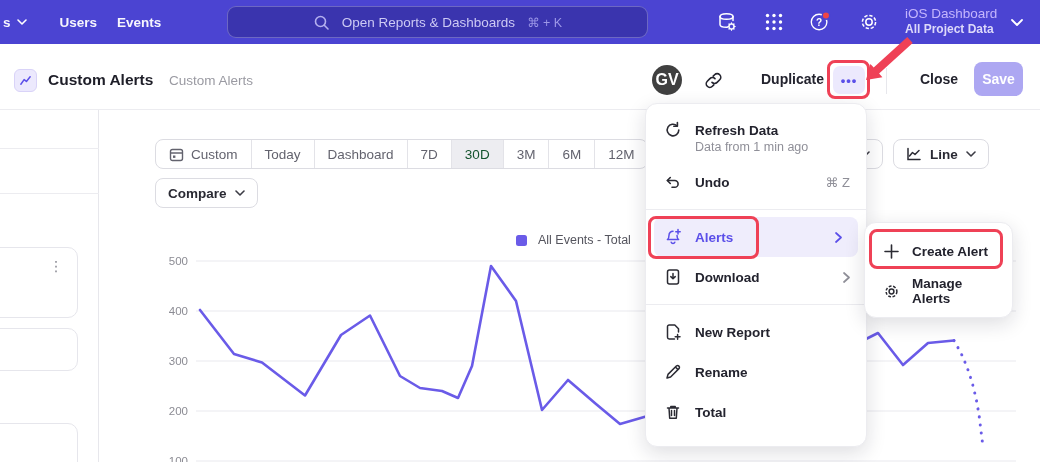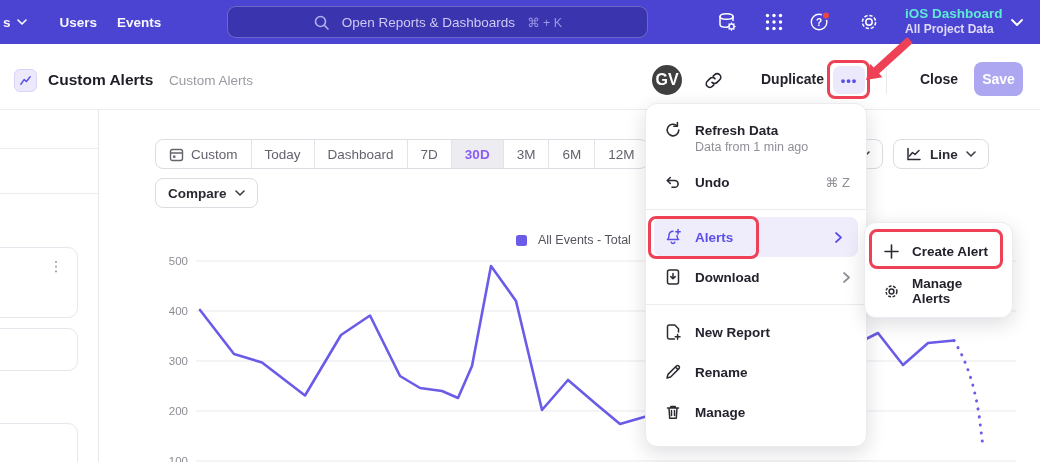--- a/index.html
+++ b/index.html
@@ -8,21 +8,21 @@
   #app { position:relative; width:1040px; height:462px; overflow:hidden; background:#fff; }
 
   
   .navbar { position:absolute; left:0; top:0; width:1040px; height:44px; background:#4B44D2; display:flex; align-items:center; color:#fff; z-index:5; }
   .nav-item { color:rgba(255,255,255,.95); font-size:13.5px; font-weight:600; display:flex; align-items:center; gap:6px; cursor:pointer; }
   .searchbox { position:absolute; left:227px; top:6px; width:421px; height:32px; background:#3A34AE; border:1px solid rgba(255,255,255,.26); border-radius:9px; display:flex; align-items:center; justify-content:center; gap:12px; }
   .search-ph { color:#cdcaf4; font-size:13.5px; }
   .search-kbd { color:#9d98e8; font-size:12.5px; }
   .nav-icon { position:absolute; top:11px; width:22px; height:22px; cursor:pointer; }
   .proj { position:absolute; left:905px; top:5px; cursor:pointer; }
-  .proj-name { font-size:13.5px; font-weight:700; color:#5eead4; line-height:17px; }
+  .proj-name { font-size:13.5px; font-weight:400; color:#c4b5fd; line-height:17px; }
   .proj-scope { font-size:12px; font-weight:600; color:#dcd9fa; line-height:15px; }
 
   
   .rheader { position:absolute; left:0; top:44px; width:1040px; height:66px; background:#fff; border-bottom:1px solid #ececf0; z-index:4; }
   .rep-icon { position:absolute; left:14px; top:69px; width:23px; height:23px; background:#ECE9FD; border:1px solid #d9d3f8; border-radius:6px; display:flex; align-items:center; justify-content:center; }
   .rep-title { position:absolute; left:48px; top:71px; font-size:15.5px; font-weight:700; color:#1e1e28; }
   .rep-crumb { position:absolute; left:169px; top:73px; font-size:13.5px; color:#9a9aa2; }
   .avatar { position:absolute; left:652px; top:65px; width:30px; height:30px; border-radius:50%; background:#404040; color:#fff; font-size:16px; font-weight:700; display:flex; align-items:center; justify-content:center; cursor:pointer; }
   .hbtn { position:absolute; top:71px; font-size:14px; font-weight:600; color:#23232e; cursor:pointer;padding-left:12px; }
   .more-btn { position:absolute; left:833px; top:66px; width:32px; height:28px; background:#ECE9FD; border-radius:7px; color:#5B4FE9; display:flex; align-items:center; justify-content:center; cursor:pointer; font-weight:700; letter-spacing:1px; font-size:13px; }
@@ -32,21 +32,21 @@
   
   .sidebar { position:absolute; left:0; top:110px; width:99px; height:352px; background:#fff; border-right:1px solid #e7e7ec; z-index:2; }
   .side-div { position:absolute; left:0; width:99px; height:1px; background:#ececf0; }
   .side-card { position:absolute; left:-22px; width:100px; border:1px solid #e6e6ec; border-radius:10px; background:#fff; }
   .kebab { position:absolute; right:14px; top:10px; color:#86868f; font-size:14px; letter-spacing:0; cursor:pointer; }
 
   
   .seg { position:absolute; left:155px; top:139px; height:30px; display:flex; border:1px solid #dcdce2; border-radius:8px; background:#fff; overflow:hidden; z-index:3; }
   .seg-item { display:flex; align-items:center; justify-content:center; gap:7px; padding:0 13px; font-size:13.5px; color:#63636e; font-weight:500; border-right:1px solid #e3e3e8; cursor:pointer; white-space:nowrap; }
   .seg-item:last-child { border-right:none; }
-  .seg-item.sel { background:#EDEDF1; color:#8b5cf6; font-weight:700; }
+  .seg-item.sel { background:#EDEDF1; color:#14532d; font-weight:400; }
   .tb-btn { position:absolute; height:30px; border:1px solid #dcdce2; border-radius:8px; background:#fff; display:flex; align-items:center; gap:8px; padding:0 12px; font-size:13.5px; font-weight:600; color:#2a2a33; cursor:pointer; z-index:3; }
 
   
   #chart-svg { position:absolute; left:0; top:0; width:1040px; height:462px; z-index:1; pointer-events:none; }
   .legend { position:absolute; left:516px; top:233px; display:flex; align-items:center; gap:11px; z-index:3; }
   .legend-swatch { width:11px; height:11px; border-radius:2.5px; }
   .legend-label { font-size:12.5px; color:#55555e; }
 
   
   .menu { position:absolute; left:645px; top:103px; width:222px; height:344px; background:#fff; border:1px solid #ececf0; border-radius:12px; box-shadow:0 6px 20px rgba(20,20,40,.14); z-index:10; padding-top:9px; }
@@ -302,21 +302,21 @@
           <path d="M3 15l1-3.6L12.6 2.8a1.9 1.9 0 0 1 2.6 2.6L6.6 14z" fill="none" stroke="#2b2b33" stroke-width="1.5" stroke-linecap="round" stroke-linejoin="round"></path>
           <line x1="11.4" y1="4" x2="14" y2="6.6" stroke="#2b2b33" stroke-width="1.5"></line>
         </svg>
       <span class="mlabel">Rename</span>
     </div>
 
     <div class="mrow">
       <svg class="micon" viewBox="0 0 18 18">
           <path d="M3.5 5h11 M6.8 5V3.4h4.4V5 M5 5l.7 10.2h6.6L13 5 M7.5 7.5v5 M10.5 7.5v5" fill="none" stroke="#2b2b33" stroke-width="1.5" stroke-linecap="round" stroke-linejoin="round"></path>
         </svg>
-      <span class="mlabel">Manage</span>
+      <span class="mlabel">Total</span>
     </div>
   </div>
 
   <div class="submenu">
     <div class="smrow">
       <svg class="micon" viewBox="0 0 17 17">
           <path d="M8.5 2v13 M2 8.5h13" stroke="#2b2b33" stroke-width="1.6" stroke-linecap="round"></path>
         </svg>
       <span class="mlabel">Create Alert</span>
     </div>

